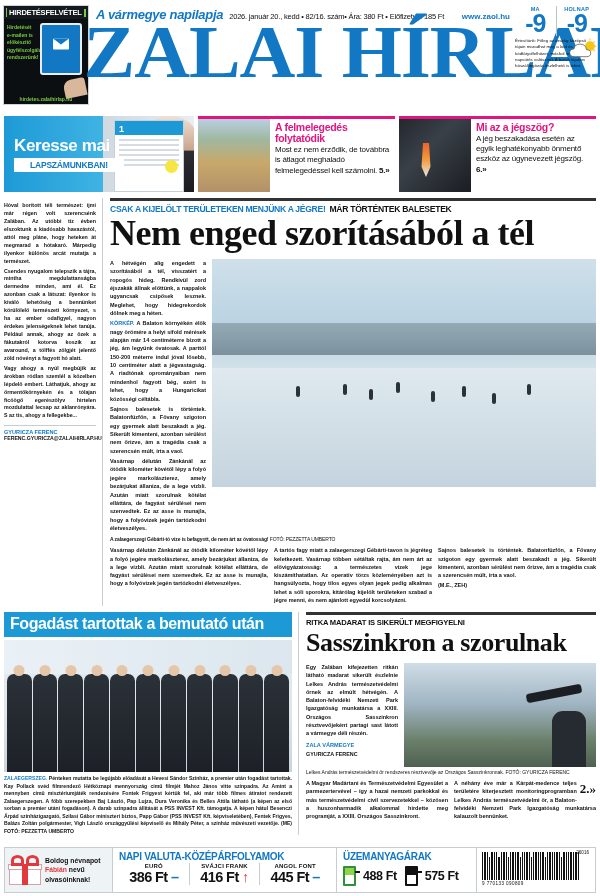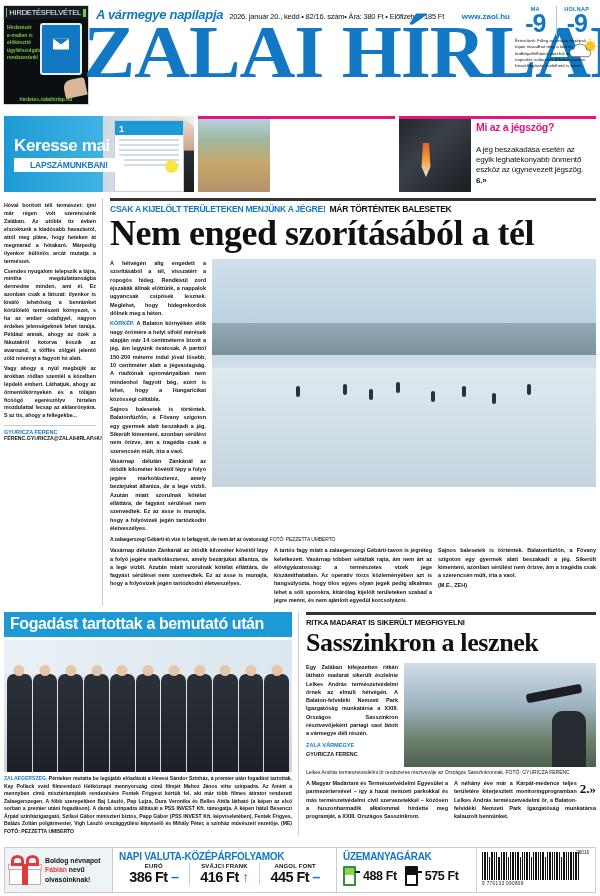--- a/index.html
+++ b/index.html
@@ -16,21 +16,21 @@
 
   .ad-box {
     position:absolute; left:3px; top:5px; width:86px; height:100px;
     background:#0b0f12; border:1px solid #cfd4d8; overflow:hidden;
   }
   .ad-box .adhead {
     display:flex; align-items:center; gap:2px;
     background:#151a1f; padding:2px 2px;
   }
   .ad-box .adbar { width:4px; height:9px; background:#7ac943; }
-  .ad-box .adtitle { color:#fff; font-size:7.5px; font-weight:400; letter-spacing:-.2px; }
+  .ad-box .adtitle { color:#fff; font-size:7.5px; font-weight:700; letter-spacing:-.2px; }
   .ad-box .adsq { width:9px; height:8px; background:#7ac943; margin-left:auto; }
   .ad-box .adbody { position:relative; height:78px; }
   .ad-box .adtext {
     position:absolute; left:3px; top:5px; width:30px;
     color:#7ac943; font-size:5px; font-weight:700; line-height:1.5;
   }
   .ad-box .tablet {
     position:absolute; right:6px; top:4px; width:42px; height:52px;
     background:#1278c4; border:2px solid #e8eef3; border-radius:3px;
   }
@@ -103,21 +103,21 @@
   .t-photo { width:72px; flex:0 0 72px; }
   .t-photo.corn { background:linear-gradient(180deg,#b9cfe2 0%,#9fb8a0 28%,#c8a86a 60%,#b2916a 100%); }
   .t-photo.tools { background:linear-gradient(135deg,#23282e 0%,#3a4048 40%,#1a1d22 100%); position:relative;}
   .t-photo.tools:after{
     content:""; position:absolute; left:18px; top:24px; width:30px; height:34px;
     background:linear-gradient(180deg,#e8632a 0%,#f39c3f 50%,#e8e8e8 100%);
     clip-path:polygon(20% 0,40% 0,45% 70%,30% 100%,15% 70%);
   }
   .t-body { padding:3px 4px 0 5px; }
   .t-title { color:#e0157f; font-size:10.5px; font-weight:700; line-height:1.05; letter-spacing:-.3px; }
-  .t-text { color:#111; font-size:8px; line-height:1.28; margin-top:12px; letter-spacing:-.2px; }
+  .t-text { color:#111; font-size:8px; line-height:1.28; margin-top:1px; letter-spacing:-.2px; }
   .t-page { color:#111; font-weight:700; }
 
   
   .body-wrap { display:flex; padding:6px 4px 0 4px; gap:6px; }
   .col-left { width:92px; flex:0 0 92px; }
   .col-main { flex:1; border-left:1px solid #c7cdd2; padding-left:7px; }
 
   .editorial-head {
     background:#1d9ad6; color:#fff; text-align:center;
     font-family:"Liberation Serif", serif; font-size:13.5px; line-height:1.15;
@@ -318,20 +318,27 @@
           <div class="mline"></div>
         </div>
         <div class="mdot"></div>
       </div>
       <div class="tp-label">Keresse mai</div>
       <div class="tp-sub">LAPSZÁMUNKBAN!</div>
     </div>
 
     <div class="teaser-item">
       <div class="t-photo corn"></div>
+      <div class="t-body">
+        <div class="t-title">A felmelegedés folytatódik</div>
+        <div class="t-text">
+          <span>Most ez nem érződik, de továbbra is átlagot meghaladó felmelegedéssel kell számolni.</span>
+          <span class="t-page">5.»</span>
+        </div>
+      </div>
     </div>
 
     <div class="teaser-item">
       <div class="t-photo tools"></div>
       <div class="t-body">
         <div class="t-title">Mi az a jégszög?</div>
         <div class="t-text">
           <span>A jég beszakadása esetén az egyik leghatékonyabb önmentő eszköz az úgynevezett jégszög.</span>
           <span class="t-page">6.»</span>
         </div>
@@ -424,21 +431,21 @@
       </div>
       <div class="lower-cap">
         <span class="hl">ZALAEGERSZEG.</span>
         <span>Pénteken mutatta be legújabb előadását a Hevesi Sándor Színház, a premier után fogadást tartottak. Kay Pollack svéd filmrendező Hétköznapi mennyország című filmjét Mahoz János vitte színpadra. Az Amint a mennyben című misztériumjáték rendezésére Fontek Frigyest kértük fel, aki már több filmes átiratot rendezett Zalaegerszegen. A főbb szerepekben Baj László, Pap Lujza, Dura Veronika és Belles Attila látható (a képen az első sorban a premier utáni fogadáson). A darab színpadra állítását a PSS INVEST Kft. támogatja. A képen hátul Besenczi Árpád színházigazgató, Szilasi Gábor miniszteri biztos, Papp Gábor (PSS INVEST Kft. képviseletében), Fentek Frigyes, Balázs Zoltán polgármester, Vigh László országgyűlési képviselő és Mihály Péter, a színház művészeti vezetője.</span>
         <span>(ME) FOTÓ: PEZZETTA UMBERTO</span>
       </div>
     </div>
 
     <div class="lower-right">
       <div class="lr-kicker">RITKA MADARAT IS SIKERÜLT MEGFIGYELNI</div>
-      <h2 class="lr-headline">Sasszinkron a lesznek</h2>
+      <h2 class="lr-headline">Sasszinkron a szorulnak</h2>
 
       <div class="lr-flex">
         <div class="lr-textcol">
           <p class="lead">Egy Zalában kifejezetten ritkán látható madarat sikerült észlelnie Lelkes András természetvédelmi őrnek az elmúlt hétvégén. A Balaton-felvidéki Nemzeti Park Igazgatóság munkatársa a XXIII. Országos Sasszinkron résztvevőjeként partagi sast látott a vármegye déli részén.</p>
           <div class="lr-name">ZALA VÁRMEGYE</div>
           <div class="lr-sub">GYURICZA FERENC</div>
         </div>
         <div class="lr-photo">
           <div class="scope"></div>
           <div class="figr"></div>

